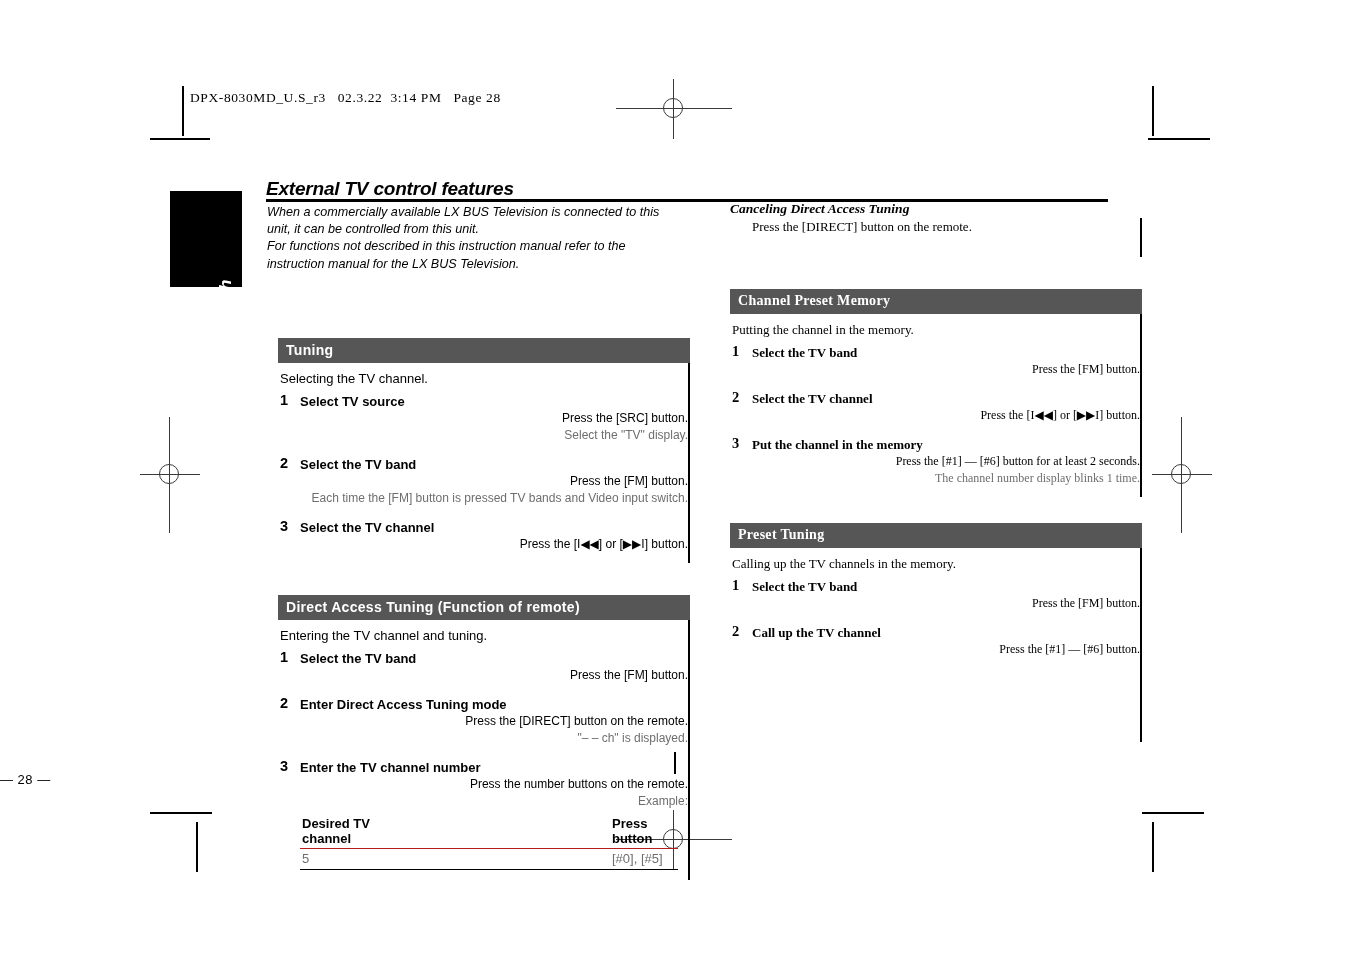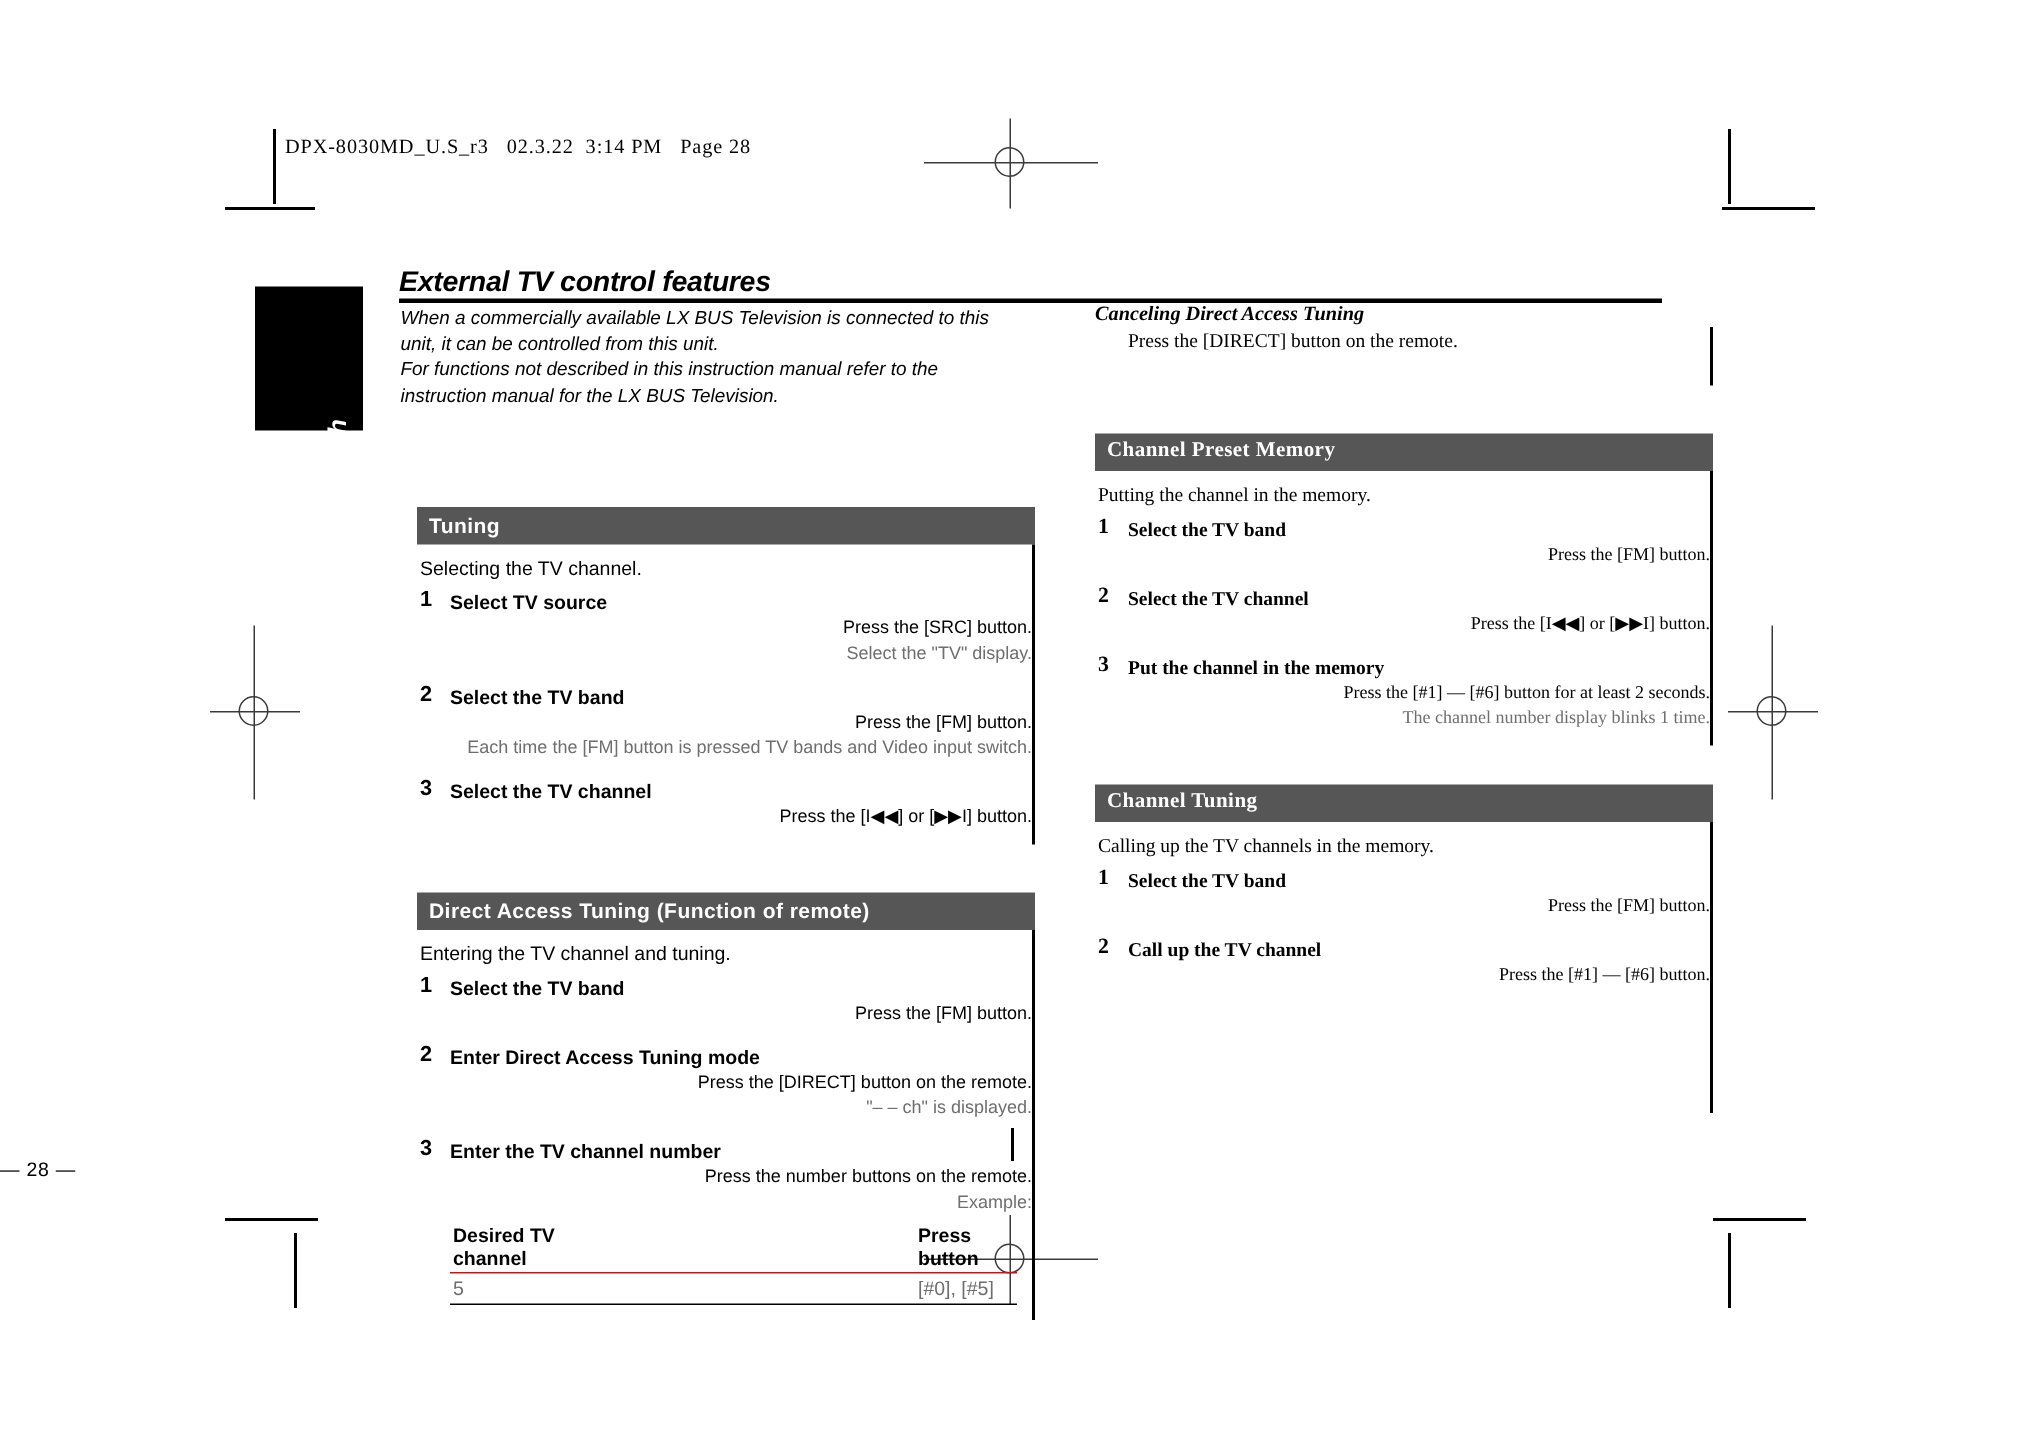--- a/index.html
+++ b/index.html
@@ -385,21 +385,21 @@
           <div class="line">Press the [#1] — [#6] button for at least 2 seconds.</div>
           <div class="line dim">The channel number display blinks 1 time.</div>
         </li>
       </ul>
     </div>
   </div>
 
   <div style="height:26px"></div>
 
   <div class="section">
-    <div class="section-bar">Channel Tuning</div>
+    <div class="section-bar">Preset Tuning</div>
     <div class="section-body" style="padding-bottom:84px;">
       <div class="lead">Calling up the TV channels in the memory.</div>
       <ul class="steps">
         <li class="step">
           <span class="num">1</span>
           <div class="head">Select the TV band</div>
           <div class="line">Press the [FM] button.</div>
         </li>
         <li class="step">
           <span class="num">2</span>

